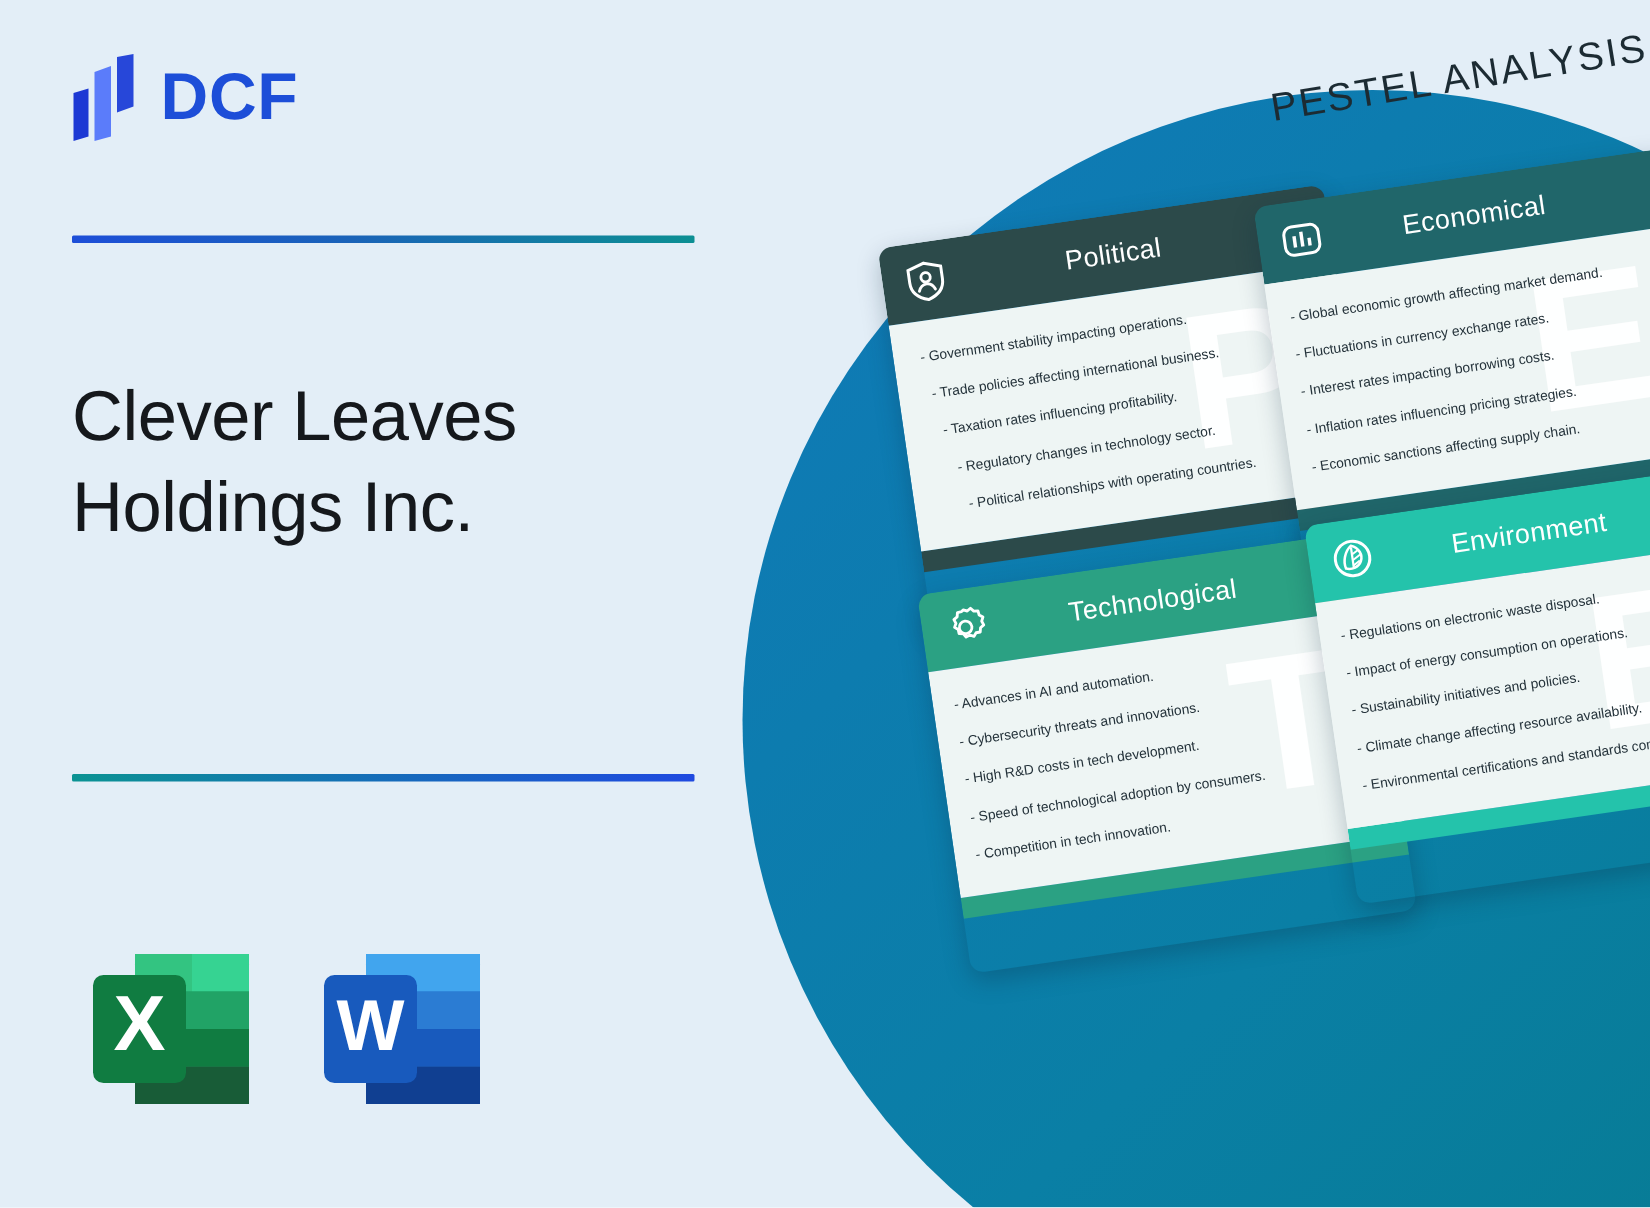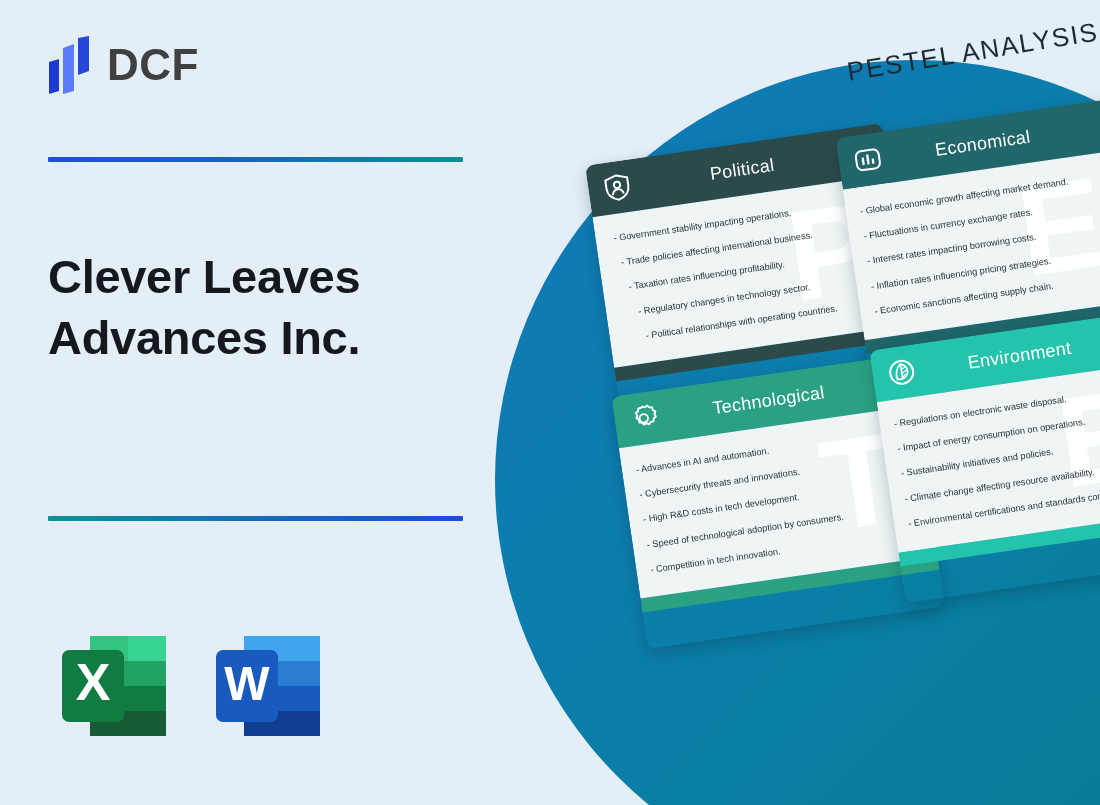--- a/index.html
+++ b/index.html
@@ -28,41 +28,41 @@
     position: absolute;
     left: 47px; top: 36px;
     display: flex;
     align-items: center;
     gap: 14px;
   }
   .brand-mark { width: 46px; height: 58px; display: block; }
   .brand-text {
     font-size: 44px;
     font-weight: 700;
-    color: #404040;
+    color: #1d4ed8;
     letter-spacing: 0.5px;
     line-height: 1;
   }
 
   .rule {
     position: absolute;
     left: 48px;
     width: 415px;
     height: 5px;
     border-radius: 1px;
   }
   .rule-top { top: 157px; background: linear-gradient(90deg, #1d4ed8 0%, #1a63b8 45%, #0c8f93 100%); }
   .rule-bottom { top: 516px; background: linear-gradient(90deg, #0b9393 0%, #1668bd 55%, #1f49e0 100%); }
 
   .headline {
     position: absolute;
     left: 48px; top: 246px;
     width: 430px;
     font-size: 47px;
-    font-weight: 700;
+    font-weight: 400;
     line-height: 1.30;
     color: #15181c;
     letter-spacing: -0.3px;
   }
 
   .office-icons {
     position: absolute;
     left: 48px; top: 620px;
     display: flex;
     gap: 22px;
@@ -330,21 +330,21 @@
           <polygon points="31,2 42,0 42,35 31,39" fill="#2747d9"></polygon>
         </svg>
       </span>
       <span class="brand-text">DCF</span>
     </div>
 
     <div class="rule rule-top"></div>
 
     <h1 class="headline">
       <span>Clever Leaves</span><br>
-      <span>Advances Inc.</span><br>
+      <span>Holdings Inc.</span><br>
     </h1>
 
     <div class="rule rule-bottom"></div>
 
     <div class="office-icons">
       <span class="office-icon">
         <svg viewBox="0 0 132 132" width="132" height="132">
           <rect x="42" y="16" width="76" height="100" rx="7" fill="#21a366"></rect>
           <rect x="42" y="16" width="38" height="25" fill="#33c481"></rect>
           <rect x="80" y="16" width="38" height="25" fill="#36d392"></rect>

